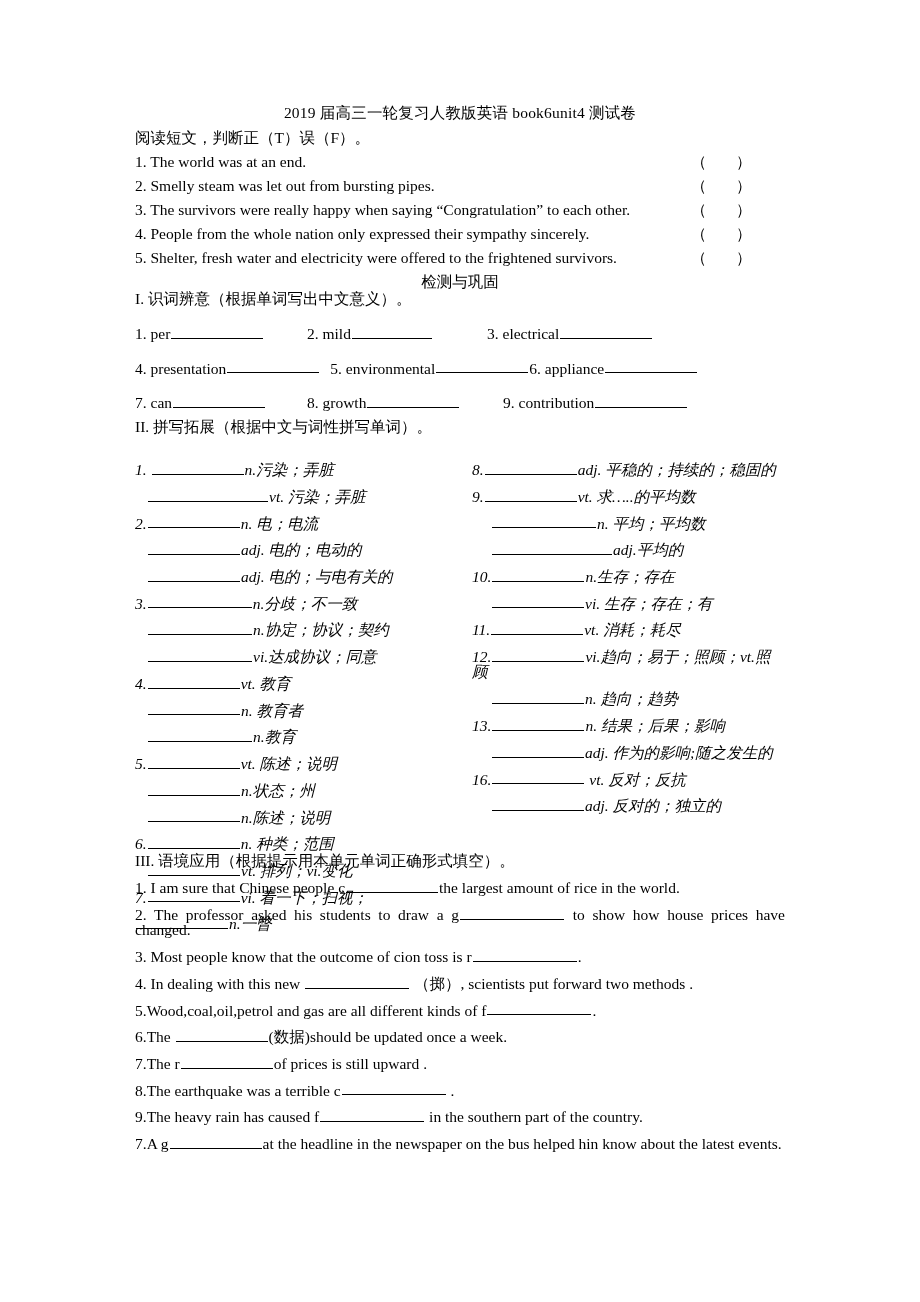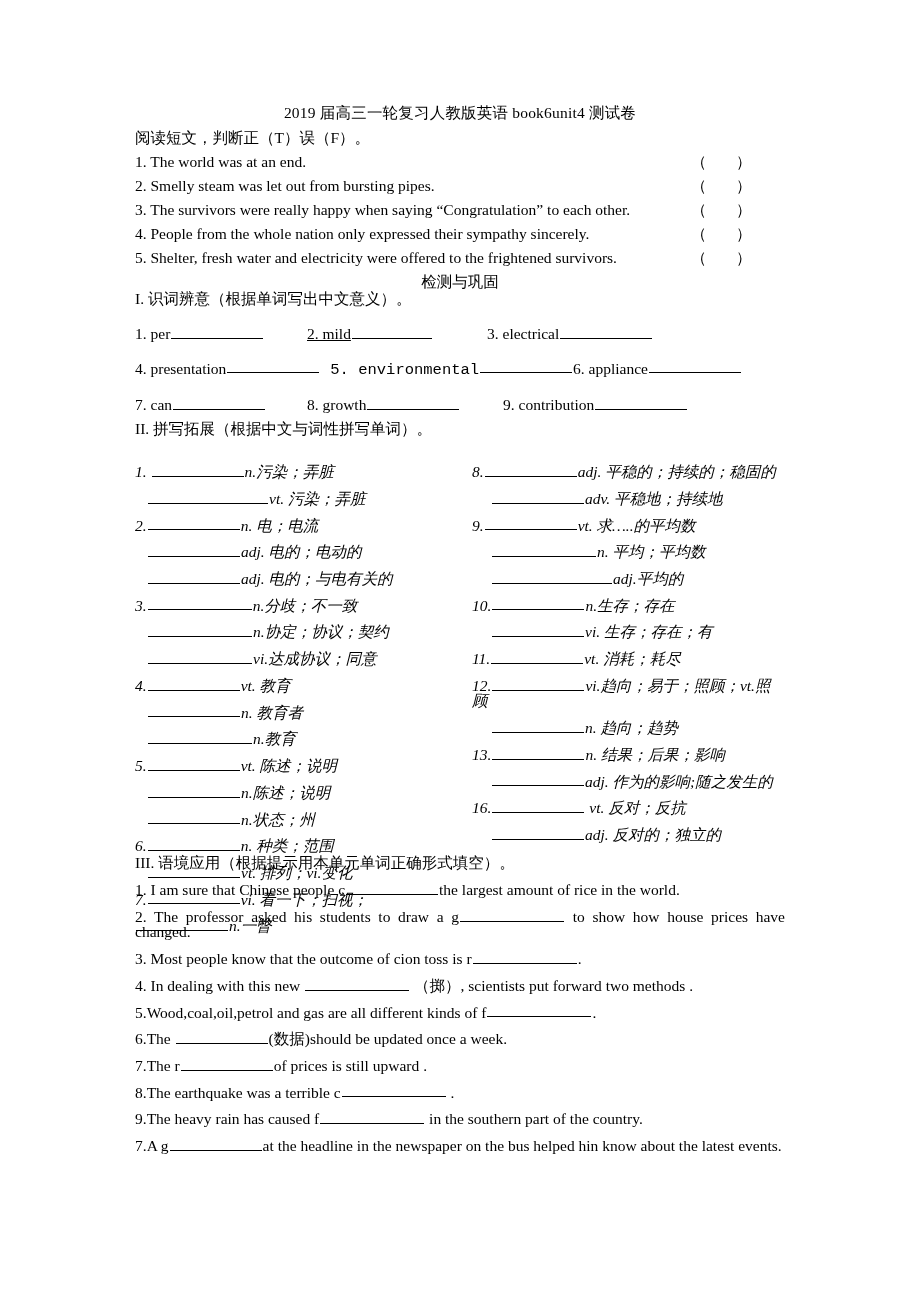--- a/index.html
+++ b/index.html
@@ -139,25 +139,25 @@
         <span class="tf-paren-open">（</span>
         <span class="tf-paren-close">）</span>
       </div>
     </div>
 
     <div class="section-center">检测与巩固</div>
 
     <div class="line">I. 识词辨意（根据单词写出中文意义）。</div>
 
     <div class="sec1-row">
-      <span class="sec1-cell" style="width:172px;"><span>1. per</span><span class="blank b-lg"></span></span><span class="sec1-cell" style="width:180px;text-decoration:underline;"><span>2. mild</span><span class="blank b-md"></span></span><span class="sec1-cell"><span>3. electrical</span><span class="blank b-lg"></span></span>
+      <span class="sec1-cell" style="width:172px;"><span>1. per</span><span class="blank b-lg"></span></span><span class="sec1-cell" style="width:180px;"><span>2. mild</span><span class="blank b-md"></span></span><span class="sec1-cell"><span>3. electrical</span><span class="blank b-lg"></span></span>
     </div>
 
     <div class="sec1-row">
-      <span class="sec1-cell"><span>4. presentation</span><span class="blank b-lg"></span></span><span class="sec1-cell" style="padding-left:10px;font-family:Liberation Mono, monospace;"><span>5. environmental</span><span class="blank b-lg"></span></span><span class="sec1-cell"><span>6. appliance</span><span class="blank b-lg"></span></span>
+      <span class="sec1-cell"><span>4. presentation</span><span class="blank b-lg"></span></span><span class="sec1-cell" style="padding-left:10px;"><span>5. environmental</span><span class="blank b-lg"></span></span><span class="sec1-cell"><span>6. appliance</span><span class="blank b-lg"></span></span>
     </div>
 
     <div class="sec1-row">
       <span class="sec1-cell" style="width:172px;"><span>7. can</span><span class="blank b-lg"></span></span><span class="sec1-cell" style="width:196px;"><span>8. growth</span><span class="blank b-lg"></span></span><span class="sec1-cell"><span>9. contribution</span><span class="blank b-lg"></span></span>
     </div>
 
     <div class="line">II. 拼写拓展（根据中文与词性拼写单词）。</div>
 
     <div class="two-col" style="height:410px;">
 
@@ -172,34 +172,33 @@
 
         <div class="ent"><span>3.</span><span class="blank b-xl"></span><span>n.分歧；不一致</span></div>
         <div class="ent ind-1"><span class="blank b-xl"></span><span>n.协定；协议；契约</span></div>
         <div class="ent ind-1"><span class="blank b-xl"></span><span>vi.达成协议；同意</span></div>
 
         <div class="ent"><span>4.</span><span class="blank b-lg"></span><span>vt. 教育</span></div>
         <div class="ent ind-1"><span class="blank b-lg"></span><span>n. 教育者</span></div>
         <div class="ent ind-1"><span class="blank b-xl"></span><span>n.教育</span></div>
 
         <div class="ent"><span>5.</span><span class="blank b-lg"></span><span>vt. 陈述；说明</span></div>
+        <div class="ent ind-1"><span class="blank b-lg"></span><span>n.状态；州</span></div>
         <div class="ent ind-1"><span class="blank b-lg"></span><span>n.陈述；说明</span></div>
-        <div class="ent ind-1"><span class="blank b-lg"></span><span>n.状态；州</span></div>
 
         <div class="ent"><span>6.</span><span class="blank b-lg"></span><span>n. 种类；范围</span></div>
         <div class="ent ind-1"><span class="blank b-lg"></span><span>vt. 排列；vi.变化</span></div>
 
         <div class="ent"><span>7.</span><span class="blank b-lg"></span><span>vi. 看一下；扫视；</span></div>
         <div class="ent"><span class="blank b-lg"></span><span>n.一瞥</span></div>
       </div>
 
       <div class="col col-right">
 
         <div class="ent"><span>8.</span><span class="blank b-lg"></span><span>adj. 平稳的；持续的；稳固的</span></div>
-        <div class="ent ind-2"><span class="blank b-lg"></span><span>adv. 平稳地；持续地</span></div>
 
         <div class="ent"><span>9.</span><span class="blank b-lg"></span><span>vt. 求…..的平均数</span></div>
         <div class="ent ind-2"><span class="blank b-xl"></span><span>n. 平均；平均数</span></div>
         <div class="ent ind-2"><span class="blank b-xxl"></span><span>adj.平均的</span></div>
 
         <div class="ent"><span>10.</span><span class="blank b-lg"></span><span>n.生存；存在</span></div>
         <div class="ent ind-2"><span class="blank b-lg"></span><span>vi. 生存；存在；有</span></div>
 
         <div class="ent"><span>11.</span><span class="blank b-lg"></span><span>vt. 消耗；耗尽</span></div>
 

